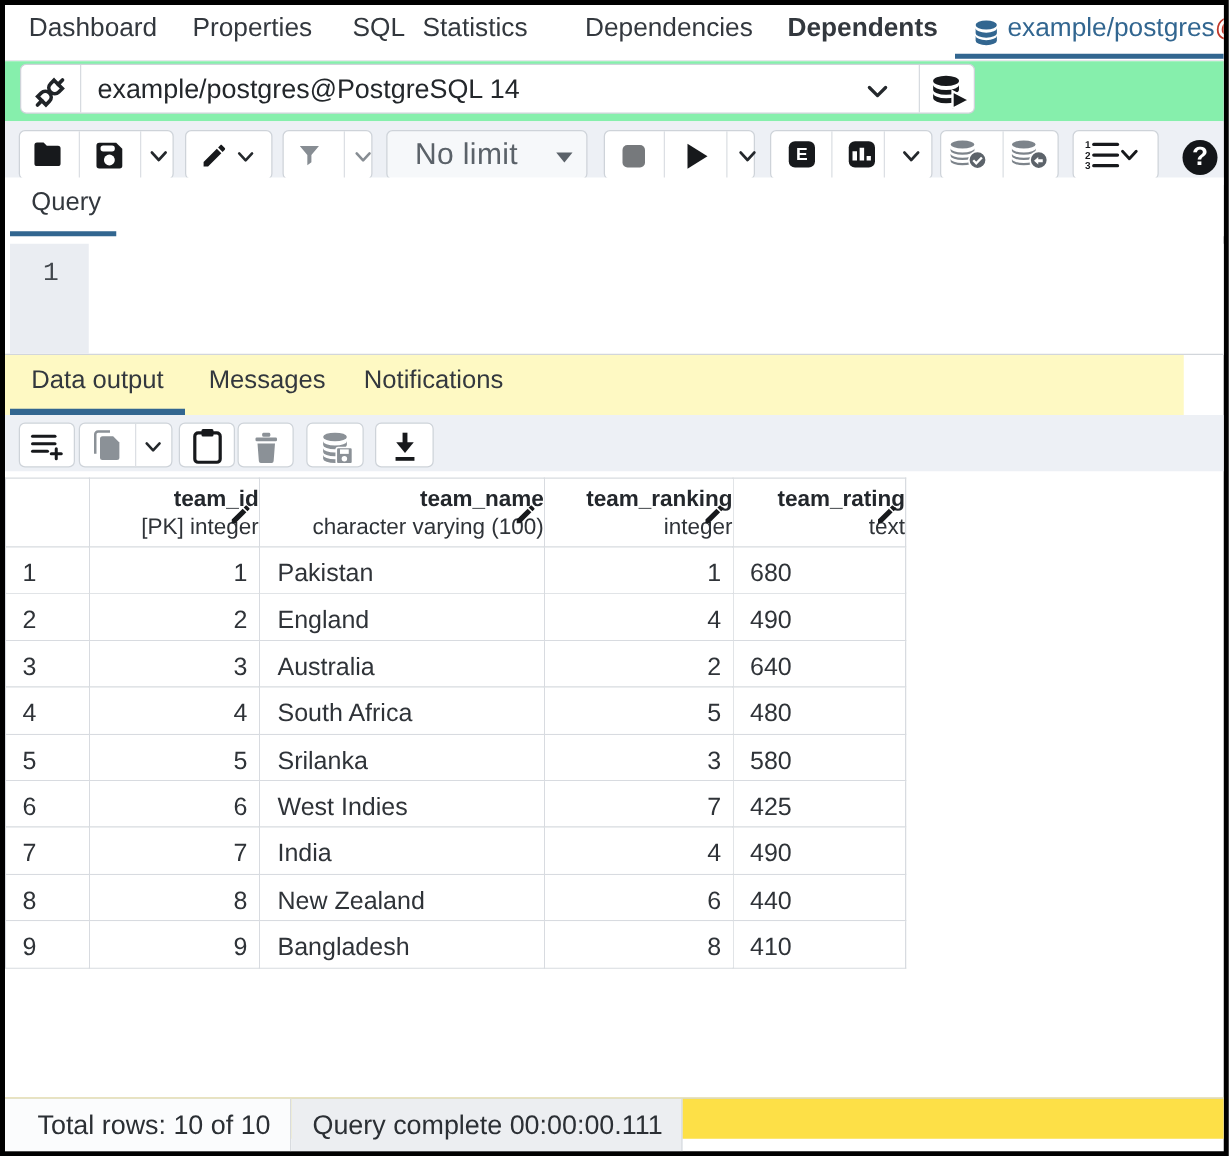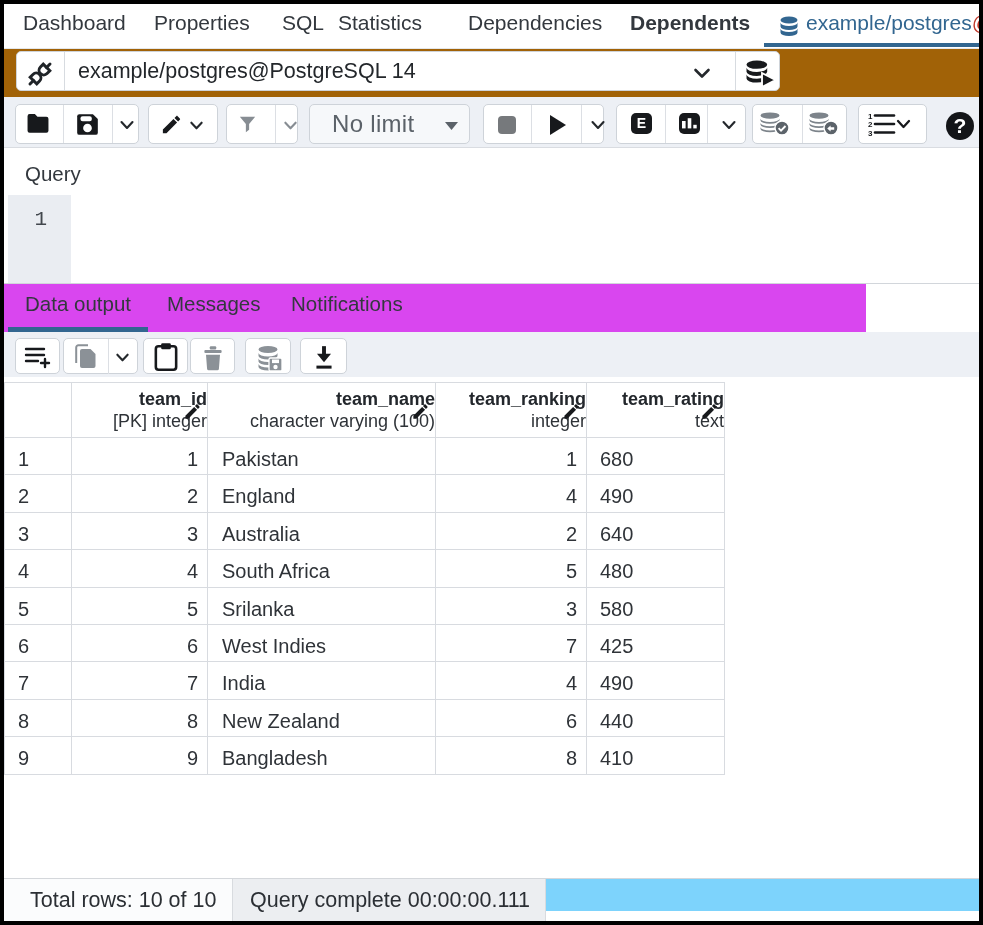--- a/index.html
+++ b/index.html
@@ -5,60 +5,60 @@
   html,body{margin:0;padding:0;}
   body{width:983px;height:925px;position:relative;background:#000;font-family:"Liberation Sans",sans-serif;overflow:hidden;}
   .page{position:absolute;left:4px;top:4px;width:975px;height:917px;background:#fff;overflow:hidden;}
   .abs{position:absolute;}
   
   .tabbar{position:absolute;left:0;top:0;width:975px;height:44px;background:#fff;border-bottom:1px solid #e4e7ea;}
   .tab{position:absolute;top:0;height:44px;line-height:38px;font-size:21px;color:#33383e;white-space:nowrap;}
   .tab.active{color:#326690;}
   .tabunderline{position:absolute;top:39px;height:4px;background:#326690;}
   
-  .connrow{position:absolute;left:0;top:45px;width:975px;height:48px;background:#a16207;}
+  .connrow{position:absolute;left:0;top:45px;width:975px;height:48px;background:#86efac;}
   .connbox{position:absolute;left:12px;top:2px;width:764px;height:40px;background:#fff;border:1px solid #ced3d9;border-radius:5px;box-sizing:border-box;}
   .connsep{position:absolute;top:0;width:1px;height:38px;background:#d7dbe0;}
   .conntext{position:absolute;left:61px;top:0;height:38px;line-height:38px;font-size:21.5px;color:#23272b;}
   
   .toolbar{position:absolute;left:0;top:93px;width:975px;height:51px;background:#edf0f5;border-bottom:1px solid #d9dce1;box-sizing:border-box;}
   .tbtn{position:absolute;top:7px;height:40px;background:#fff;border:1px solid #ced3d9;border-radius:5px;box-sizing:border-box;}
   .tsep{position:absolute;top:0px;width:1px;height:38px;background:#dcdfe4;}
   .icox{position:absolute;}
   
-  .qtabs{position:absolute;left:0;top:150px;width:975px;height:47px;background:#fff;}
+  .qtabs{position:absolute;left:0;top:138px;width:975px;height:47px;background:#fff;}
   .qtab{position:absolute;top:0;height:47px;line-height:40px;font-size:20.5px;color:#33383e;}
   .qund{position:absolute;top:43px;height:4px;background:#326690;}
   
   .editor{position:absolute;left:0;top:191px;width:975px;height:89px;background:#fff;border-bottom:1px solid #d2d6db;box-sizing:border-box;}
   .gutter{position:absolute;left:4px;top:0;width:63px;height:88px;background:#eaedf2;}
   .lnum{position:absolute;left:0;top:13px;width:43px;text-align:right;font-family:"Liberation Mono",monospace;font-size:21px;color:#42474d;}
   .code{position:absolute;left:73px;top:12px;font-family:"Liberation Mono",monospace;font-size:21.5px;font-weight:bold;color:#24282d;white-space:pre;}
   .kw{color:#a0219e;}
   
-  .dtabs{position:absolute;left:0;top:280px;width:862px;height:48px;background:#d946ef;}
+  .dtabs{position:absolute;left:0;top:280px;width:943px;height:48px;background:#fef9c3;}
   .dund{position:absolute;top:43px;height:5px;background:#326690;}
   
   .dtoolbar{position:absolute;left:0;top:328px;width:975px;height:45px;background:#edf0f5;}
   .dbtn{position:absolute;top:6px;height:36px;background:#fff;border:1px solid #ced3d9;border-radius:5px;box-sizing:border-box;}
   
   .grid{position:absolute;left:0;top:378px;width:721px;height:431px;}
   .grid td{border:1px solid #d8dbe0;padding:0;position:relative;background:#fff;overflow:hidden;}
   .hc{vertical-align:top;text-align:right;}
   .ht{font-size:18px;font-weight:bold;color:#23272c;padding:6px 0 0 12px;line-height:20px;white-space:nowrap;}
   .hs{font-size:18px;color:#2f3338;padding:2px 0 0 12px;line-height:20px;white-space:nowrap;}
   .pencil{position:absolute;right:5px;top:19px;width:19px;height:19px;}
   .r td{height:25.4px;font-size:20px;color:#2f3338;padding-top:11px !important;vertical-align:top;line-height:20px;}
   .rn{padding-left:13px !important;}
   .num{text-align:right;padding-right:9px !important;}
   .txt{padding-left:14px !important;}
   .num2{text-align:right;padding-right:9px !important;}
   .txt2{padding-left:13px !important;}
   
-  .statusbar{position:absolute;left:0;top:874px;width:975px;height:33px;background:#7dd3fc;border-top:1px solid #d4d7db;box-sizing:border-box;}
+  .statusbar{position:absolute;left:0;top:874px;width:975px;height:33px;background:#fde047;border-top:1px solid #d4d7db;box-sizing:border-box;}
   .seg1{position:absolute;left:0;top:0;width:229px;height:42px;background:#fbfcfd;border-right:1px solid #d8dbdf;box-sizing:border-box;}
   .seg2{position:absolute;left:229px;top:0;width:313px;height:42px;background:#eceef1;border-right:1px solid #d8dbdf;box-sizing:border-box;}
   .stext{position:absolute;top:0;height:42px;line-height:42px;font-size:21.5px;color:#2b2f34;white-space:nowrap;}
 </style>
 </head>
 <body>
 <div class="page">
 
   <div class="tabbar">
     <span class="tab" style="left:19px;text-align:center;">Dashboard</span>

